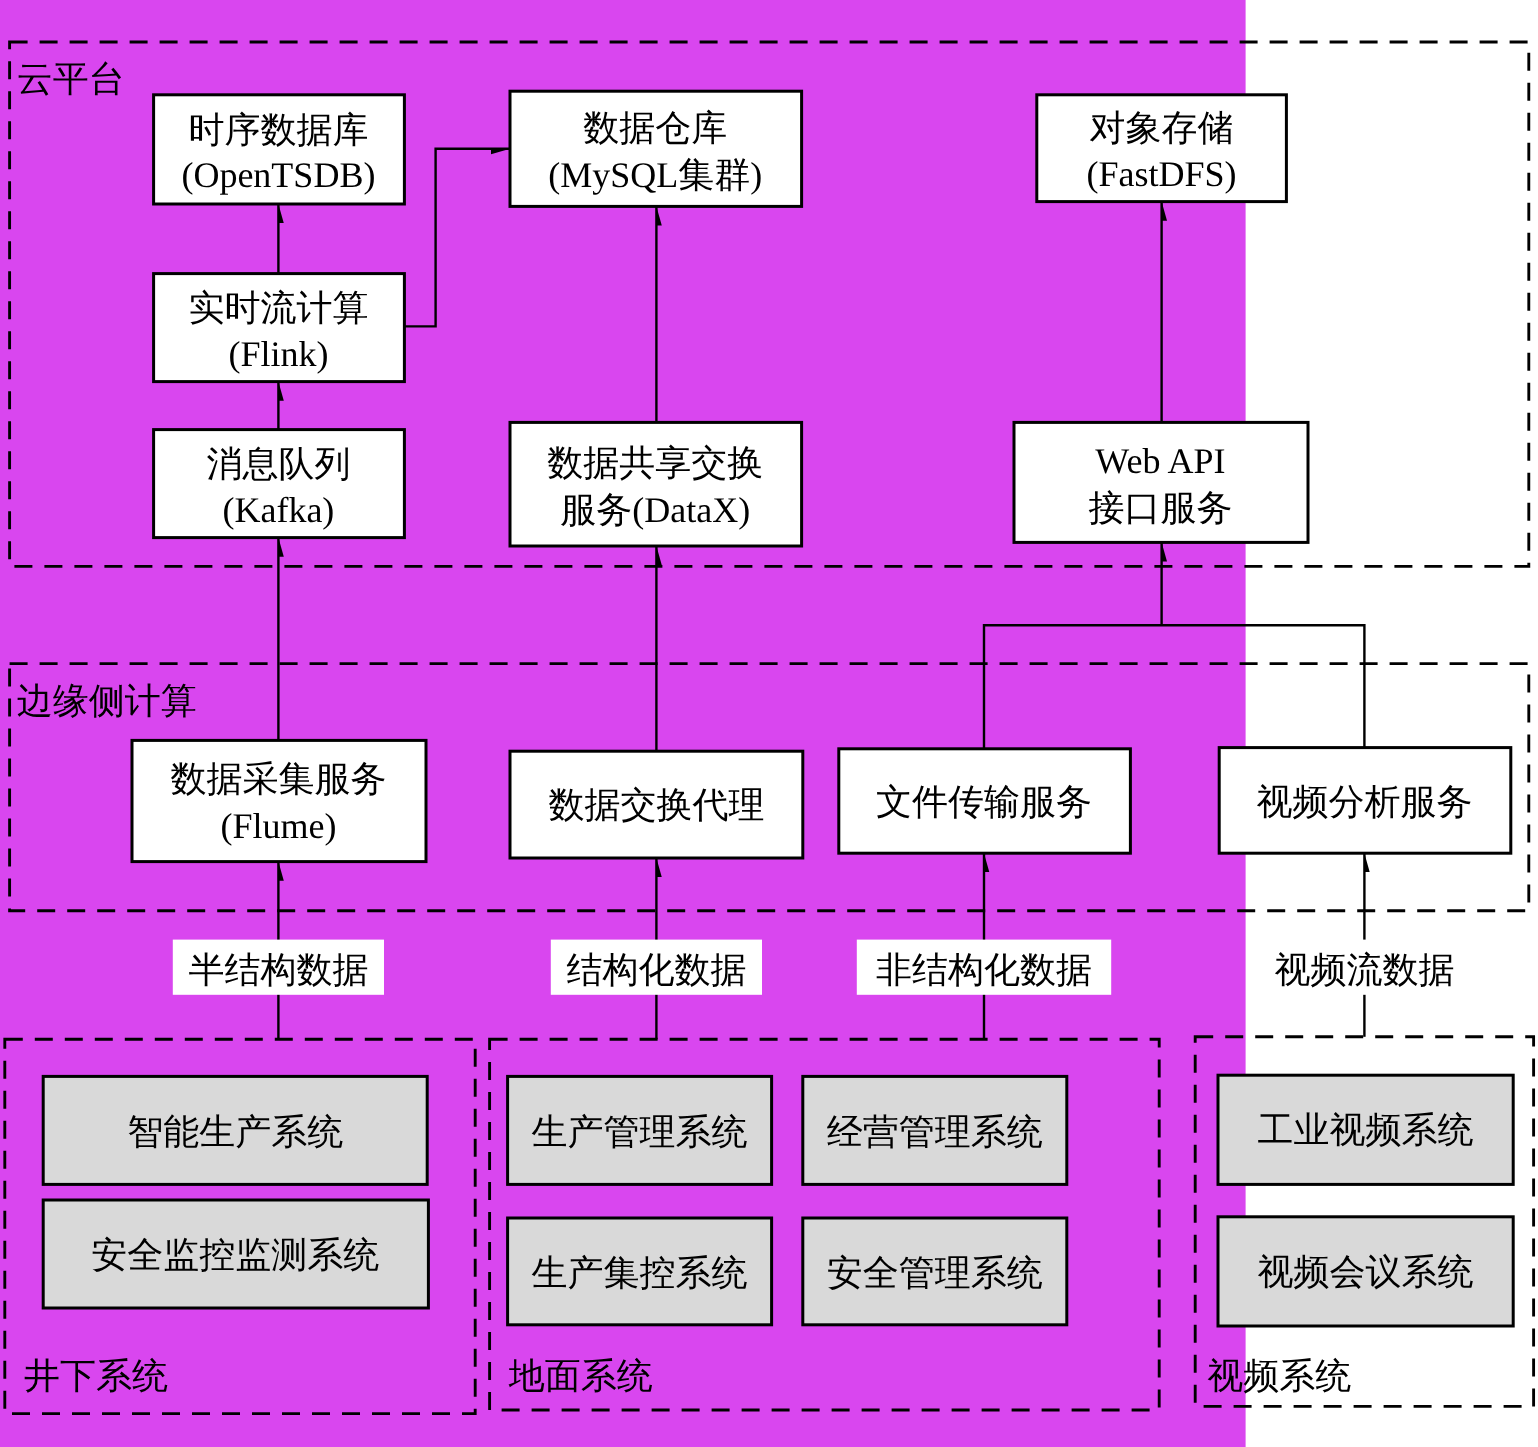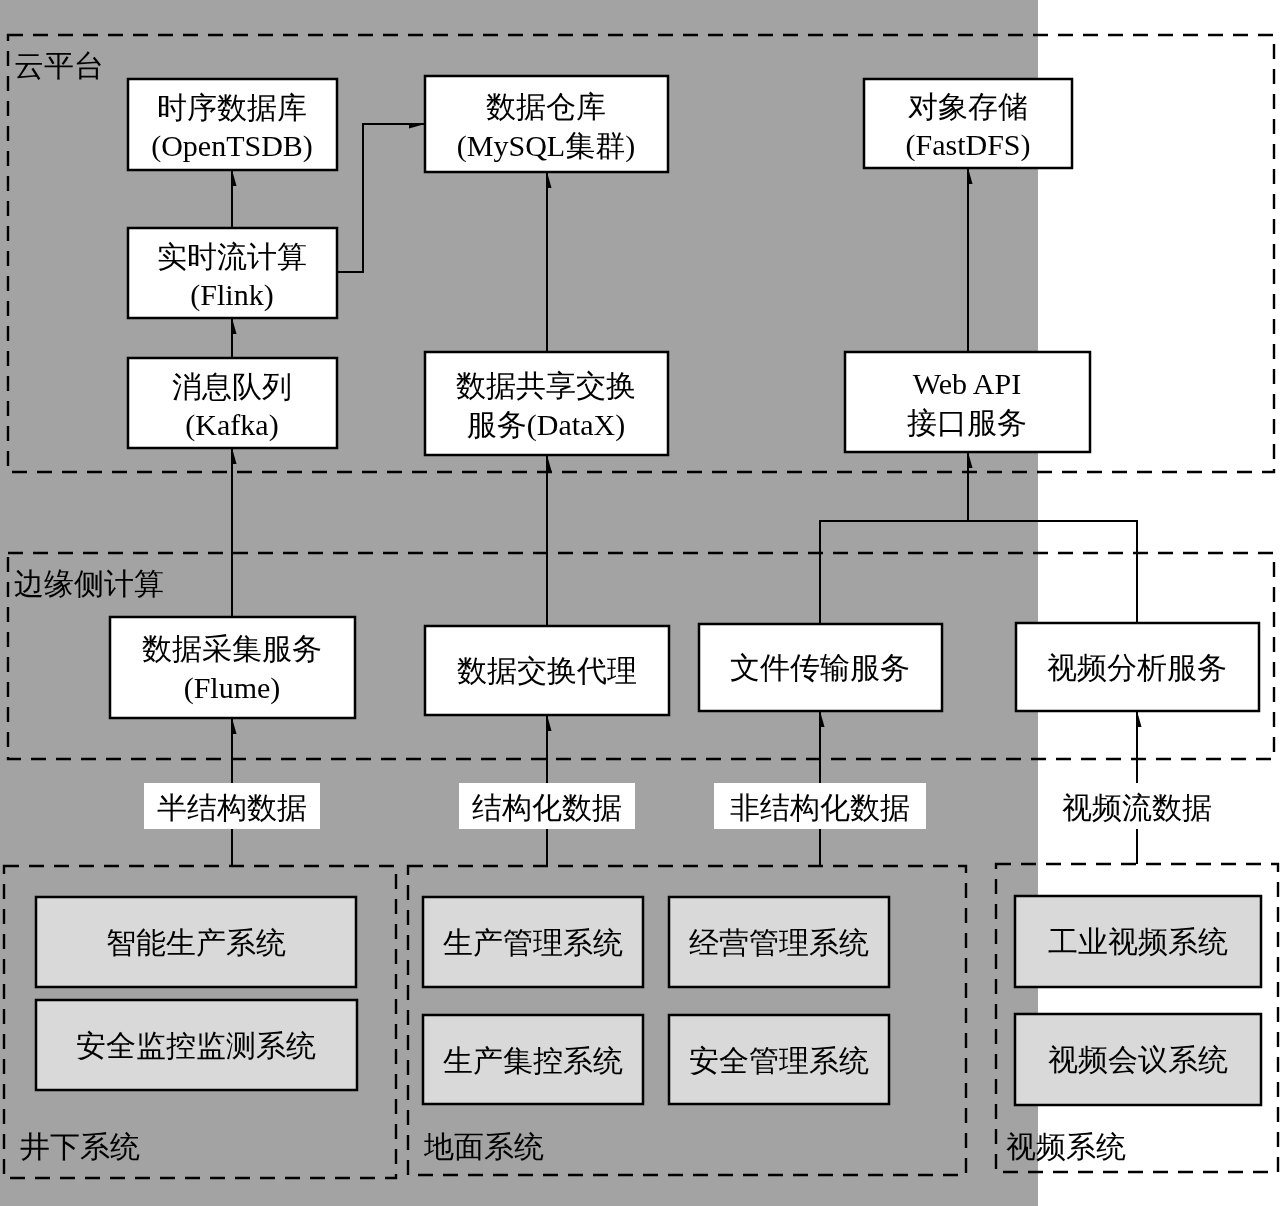--- a/index.html
+++ b/index.html
@@ -4,21 +4,21 @@
 <style>
   html, body {
     margin: 0;
     padding: 0;
     background: #ffffff;
   }
   .stage {
     position: relative;
     width: 1038px;
     height: 1206px;
-    background: #a3a3a3;
+    background: #d946ef;
     font-family: "Liberation Serif", "DejaVu Serif", serif;
   }
   svg {
     display: block;
   }
   .node-box {
     fill: #ffffff;
     stroke: #000000;
     stroke-width: 2.5;
   }

